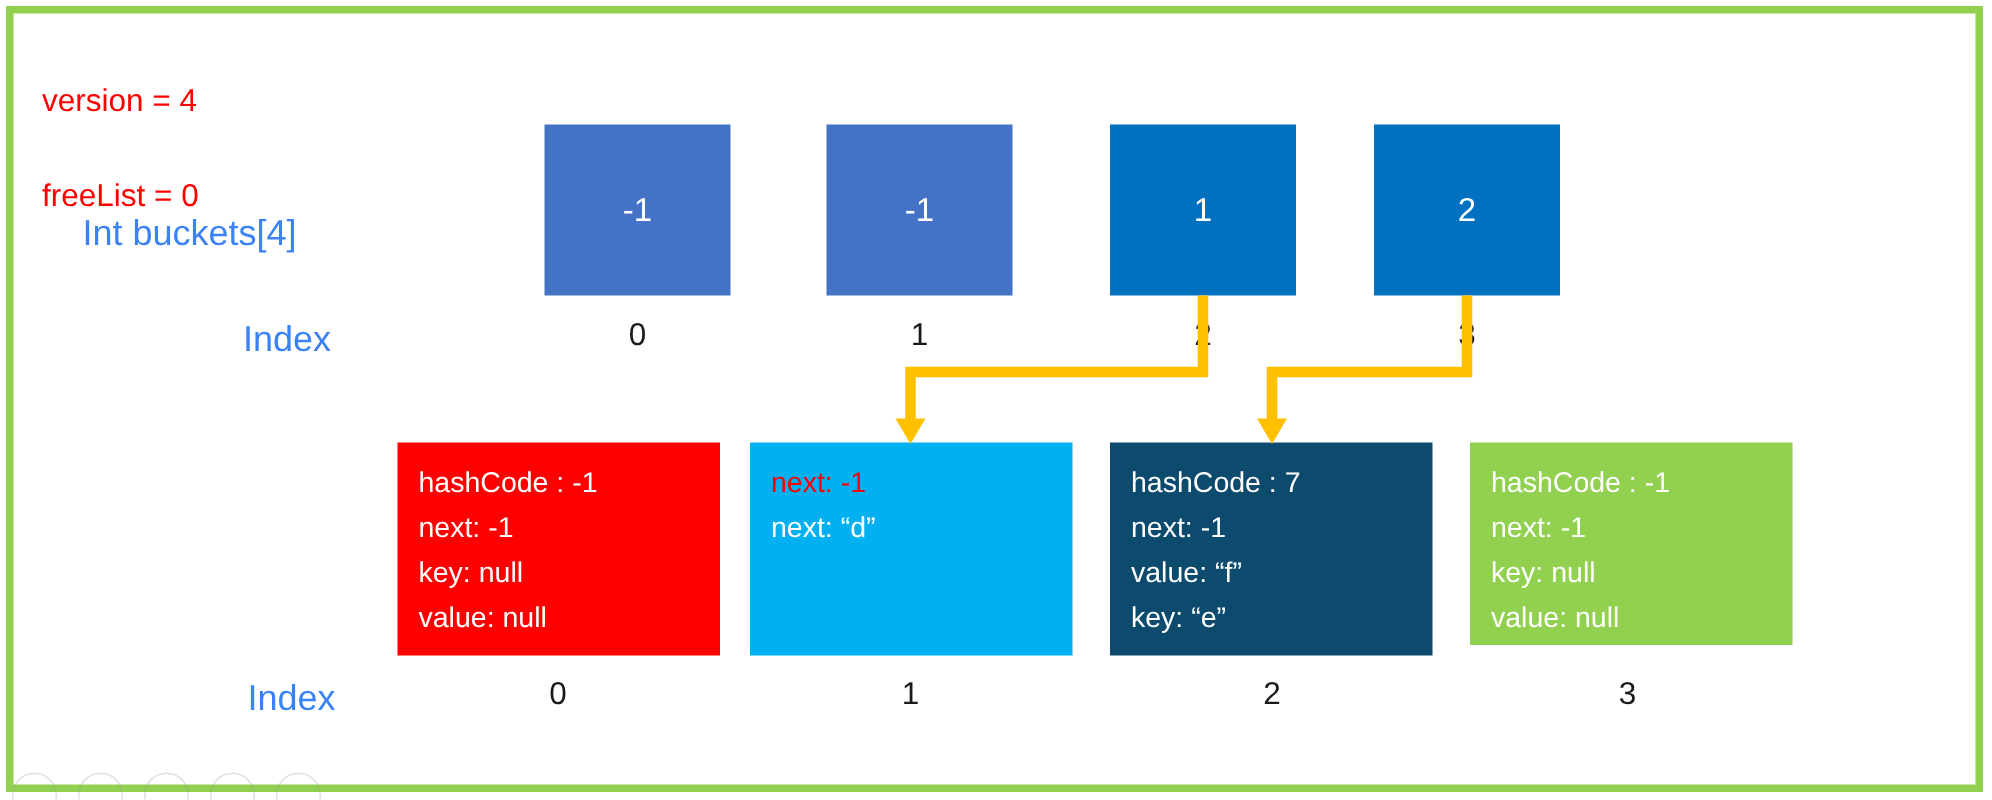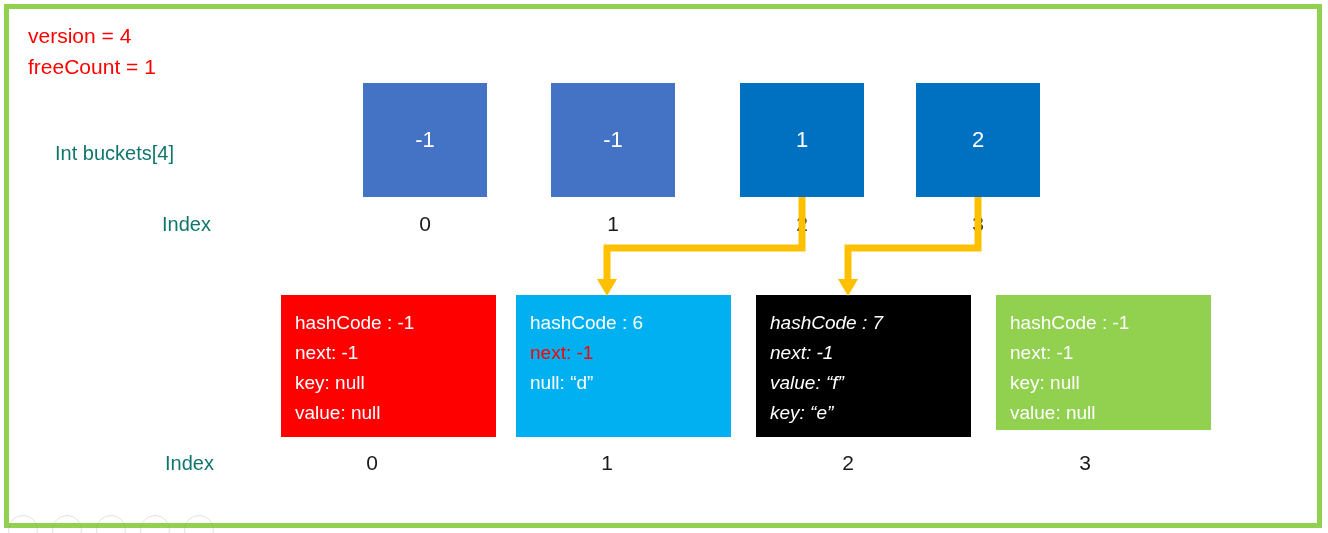--- a/index.html
+++ b/index.html
@@ -33,27 +33,27 @@
   
   .stats {
     position: absolute;
     left: 28px;
     top: 20px;
     color: #FF0000;
     font-size: 21px;
     line-height: 31px;
     white-space: nowrap;
   }
-  .stats div { white-space: nowrap; }
+  .stats div { white-space: nowrap; margin-top: 32px; }
 
   
   .row-label {
     position: absolute;
-    color: #0f766e;
-    font-size: 20px;
+    color: #3b82f6;
+    font-size: 24px;
     white-space: nowrap;
   }
   #lbl-buckets { left: 55px;  top: 142px; }
   #lbl-entries { left: 45px;  top: 340px; }
   #lbl-index-1 { left: 162px; top: 213px; }
   #lbl-index-2 { left: 165px; top: 452px; }
 
   
   .bucket {
     position: absolute;
@@ -91,27 +91,26 @@
   .entry {
     position: absolute;
     top: 295px;
     width: 215px;
     height: 142px;
     box-sizing: border-box;
     padding: 13px 0 0 14px;
     color: #ffffff;
     font-size: 19px;
     line-height: 30px;
-    margin-left: 16px;
   }
   .entry .line { white-space: nowrap; }
   .entry .line.alert { color: #FF0000; }
   #entry-0 { left: 265px;  background: #FF0000; }
   #entry-1 { left: 500px;  background: #00B0F0; }
-  #entry-2 { left: 740px;  background: #000000; font-style: italic; }
+  #entry-2 { left: 740px;  background: #0c4a6e; }
   #entry-3 { left: 980px;  background: #92D050; height: 135px; }
 
   
   .idx-bot { top: 451px; }
   #eidx-0 { left: 352px; }
   #eidx-1 { left: 587px; }
   #eidx-2 { left: 828px; }
   #eidx-3 { left: 1065px; }
 
   
@@ -145,21 +144,21 @@
 </style>
 </head>
 <body>
 
 <div id="canvas">
 
   <div class="frame"></div>
 
   <div class="stats">
     <div>version = 4</div>
-    <div>freeCount = 1</div>
+    <div>freeList = 0</div>
   </div>
 
   <div class="row-label" id="lbl-buckets">Int buckets[4]</div>
   <div class="row-label" id="lbl-index-1">Index</div>
   <div class="row-label" id="lbl-index-2">Index</div>
 
   <div class="bucket empty" id="bucket-0">
     <span>-1</span>
   </div>
   <div class="bucket empty" id="bucket-1">
@@ -177,23 +176,22 @@
   <div class="idx idx-top" id="bidx-2">2</div>
   <div class="idx idx-top" id="bidx-3">3</div>
 
   <div class="entry" id="entry-0">
     <div class="line">hashCode : -1</div>
     <div class="line">next: -1</div>
     <div class="line">key: null</div>
     <div class="line">value: null</div>
   </div>
   <div class="entry" id="entry-1">
-    <div class="line">hashCode : 6</div>
     <div class="line alert">next: -1</div>
-    <div class="line">null: “d”</div>
+    <div class="line">next: “d”</div>
   </div>
   <div class="entry" id="entry-2">
     <div class="line">hashCode : 7</div>
     <div class="line">next: -1</div>
     <div class="line">value: “f”</div>
     <div class="line">key: “e”</div>
   </div>
   <div class="entry" id="entry-3">
     <div class="line">hashCode : -1</div>
     <div class="line">next: -1</div>

